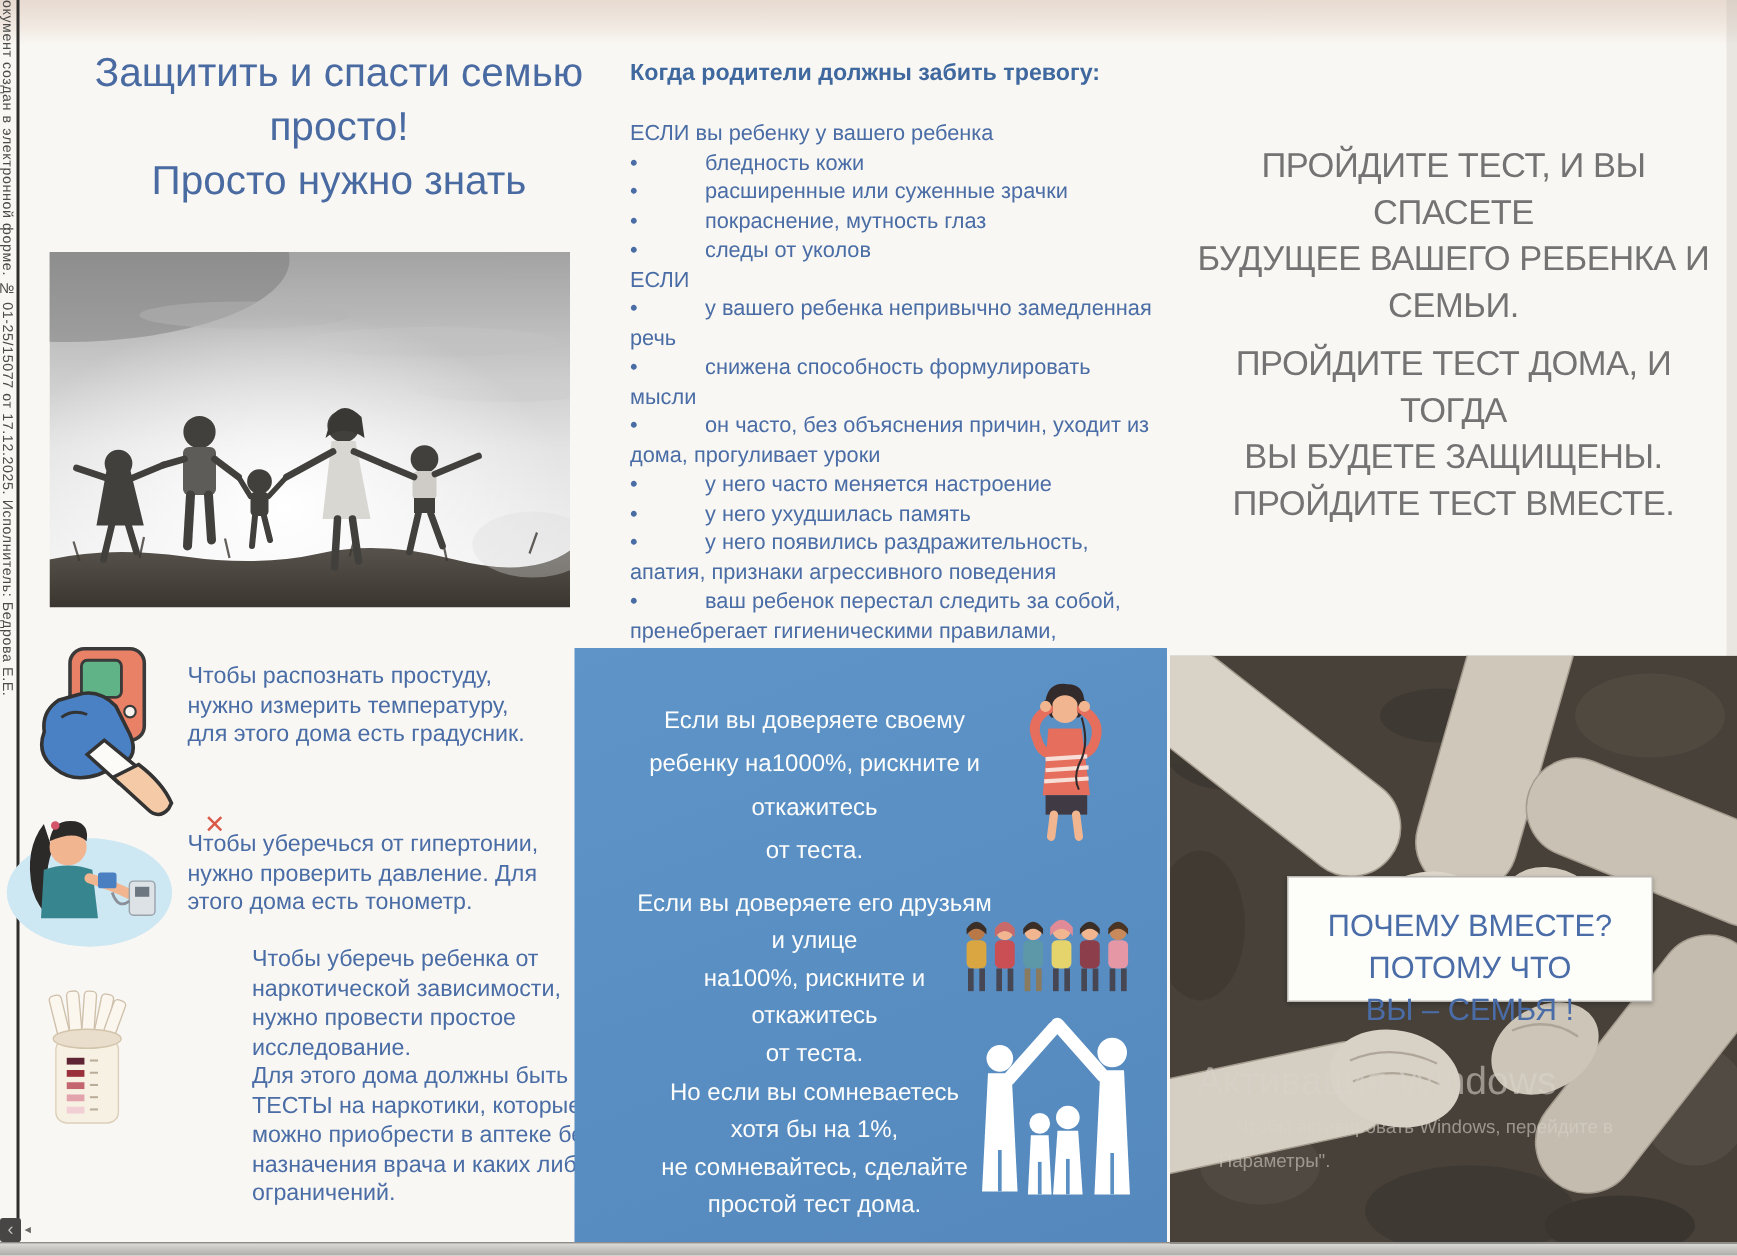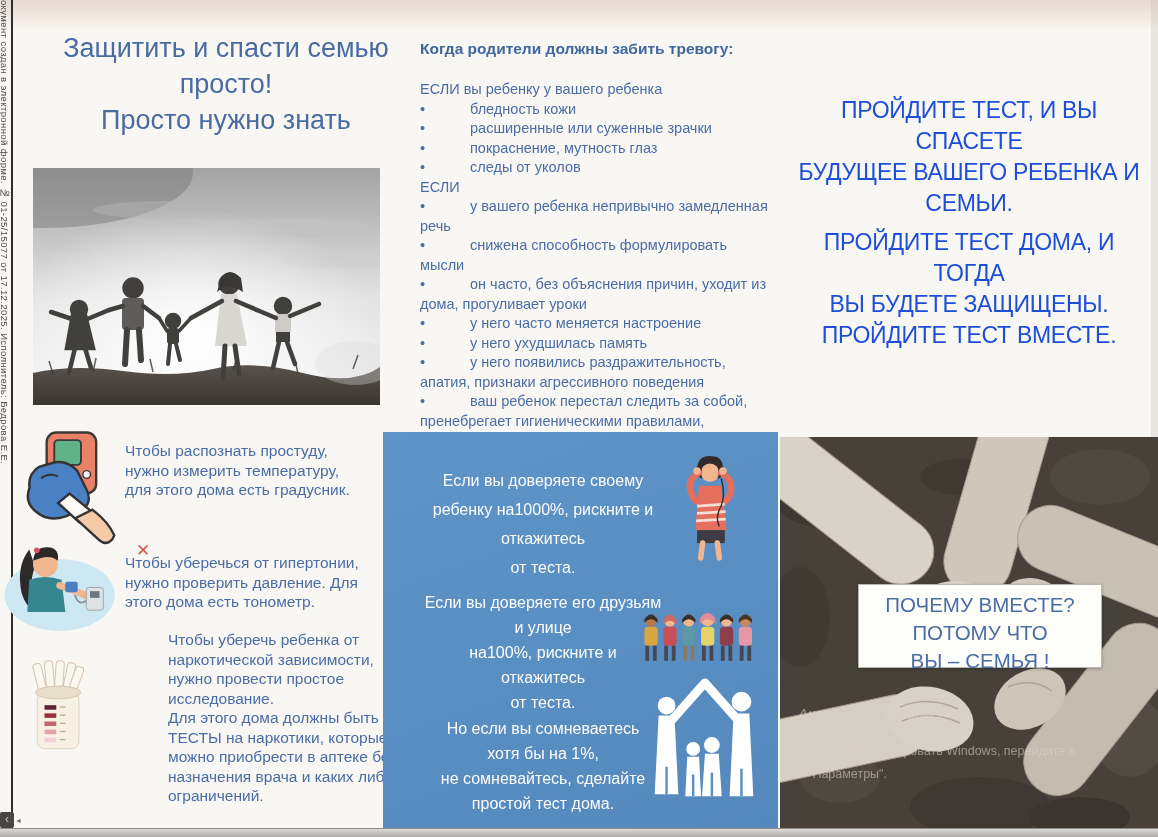--- a/index.html
+++ b/index.html
@@ -37,29 +37,29 @@
             line-height:19.5px;color:#4a6da6;}
   .bdot{display:inline-block;width:50px;}
 
   
   .blue-box{left:383px;top:432px;width:395px;height:396px;
             background:linear-gradient(160deg,#5e94c8,#5589bd);}
   .bb-p{width:300px;text-align:center;color:#fdfdfc;font-size:16px;padding-left:10px;}
   .lh29{line-height:29px;} .lh25{line-height:25px;}
 
   
-  .slogan{left:788px;width:362px;text-align:center;color:#1d4ed8;
+  .slogan{left:788px;width:362px;text-align:center;color:#737373;
           font-size:23px;line-height:31px;letter-spacing:-0.3px;}
   .photo-hands{left:780px;top:437px;width:378px;height:393px;overflow:hidden;}
   .label-box{left:78px;top:147px;width:244px;height:84px;background:#fdfdfa;
              border:1px solid #b9b6b1;box-shadow:0 1px 3px rgba(0,0,0,.25);
              text-align:center;color:#4a6da8;font-size:20.5px;line-height:28px;
-             padding-top:6px;box-sizing:border-box;}
+             padding-top:19px;box-sizing:border-box;}
   .wm{color:rgba(215,210,202,.58);}
-  .wm1{left:18px;top:268px;font-size:15px;font-style:italic;}
+  .wm1{left:18px;top:268px;font-size:26px;}
   .wm2{left:44px;top:307px;font-size:12.5px;}
   .wm3{left:28px;top:330px;font-size:12.5px;}
 </style>
 </head>
 <body>
 
 <div class="page">
 
   <div class="abs top-strip"></div>
   <div class="abs right-edge"></div>

